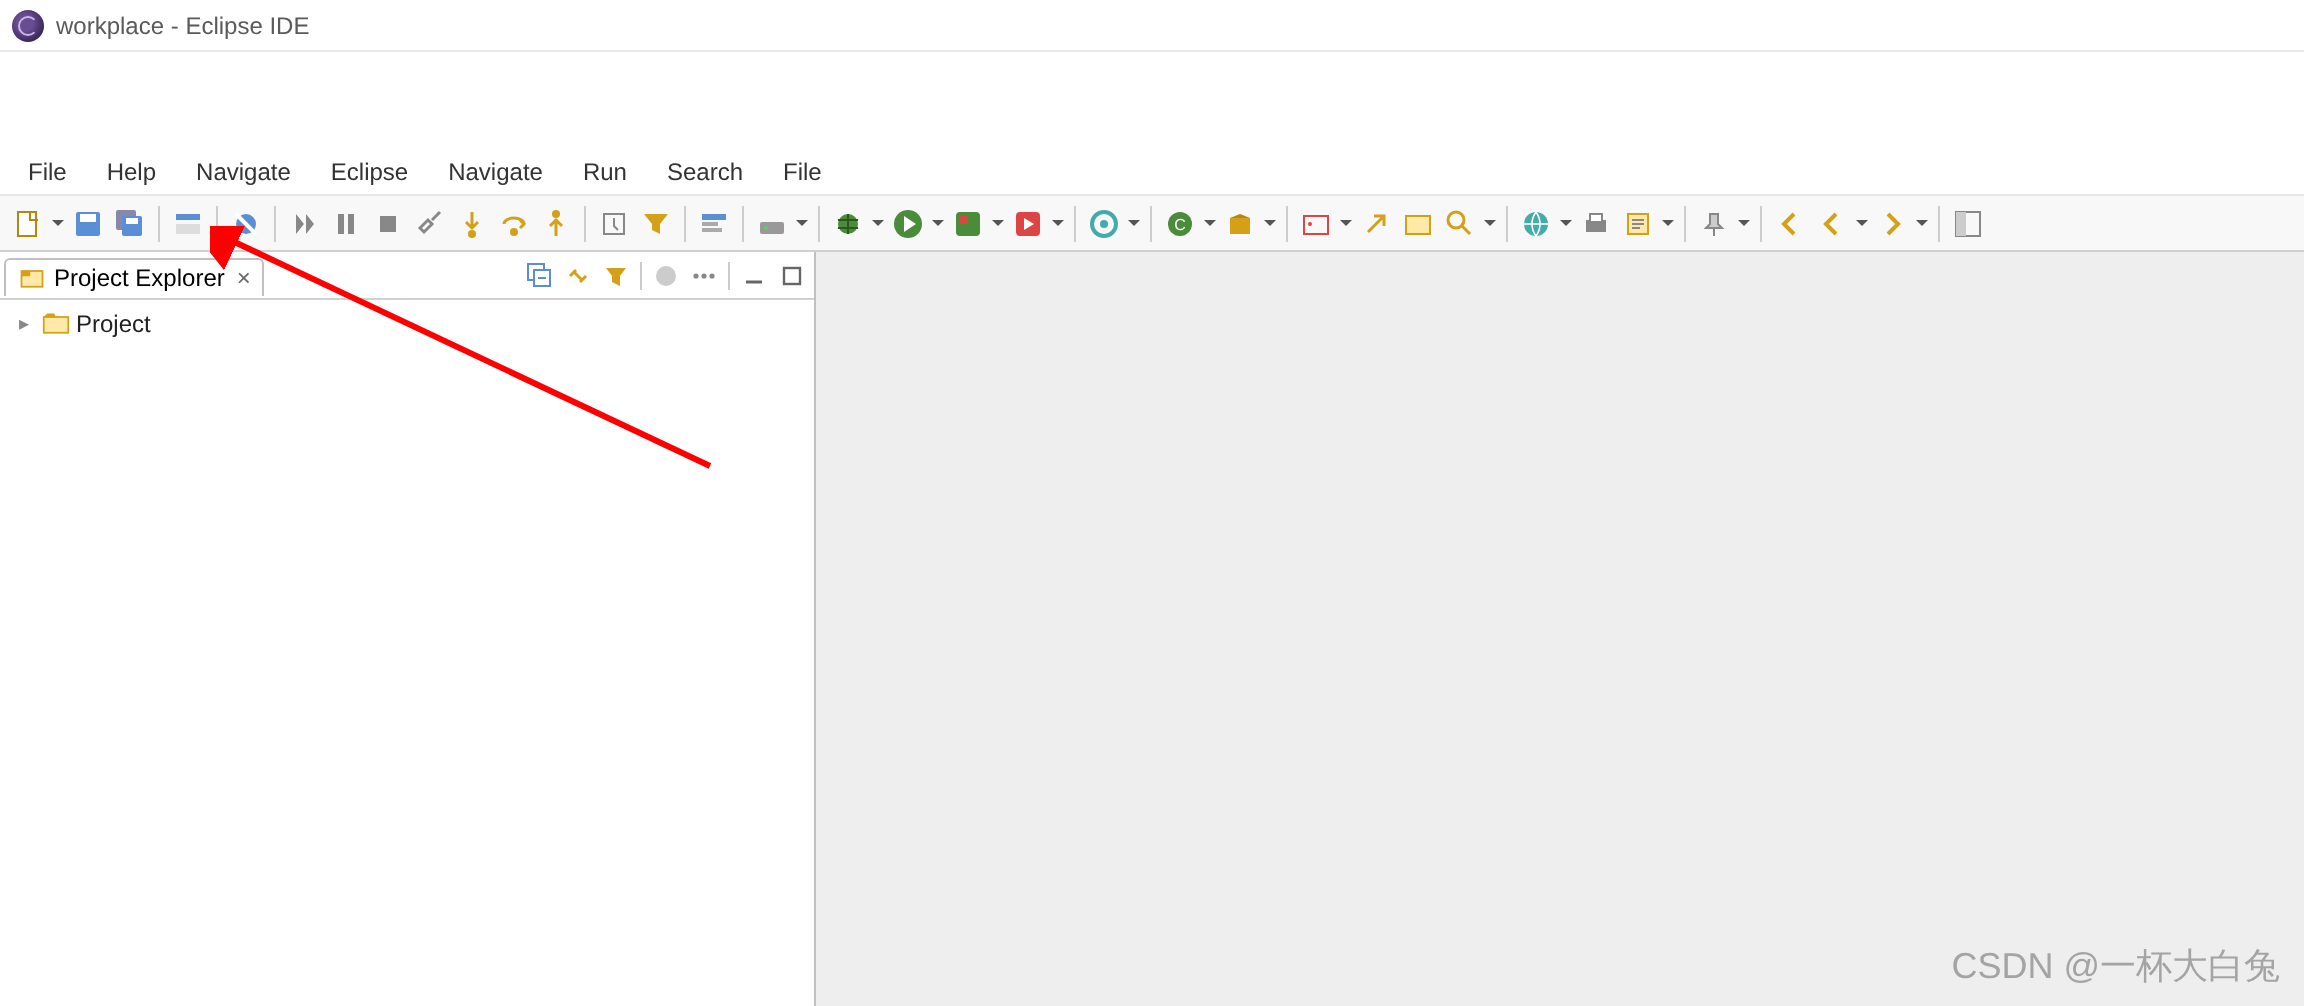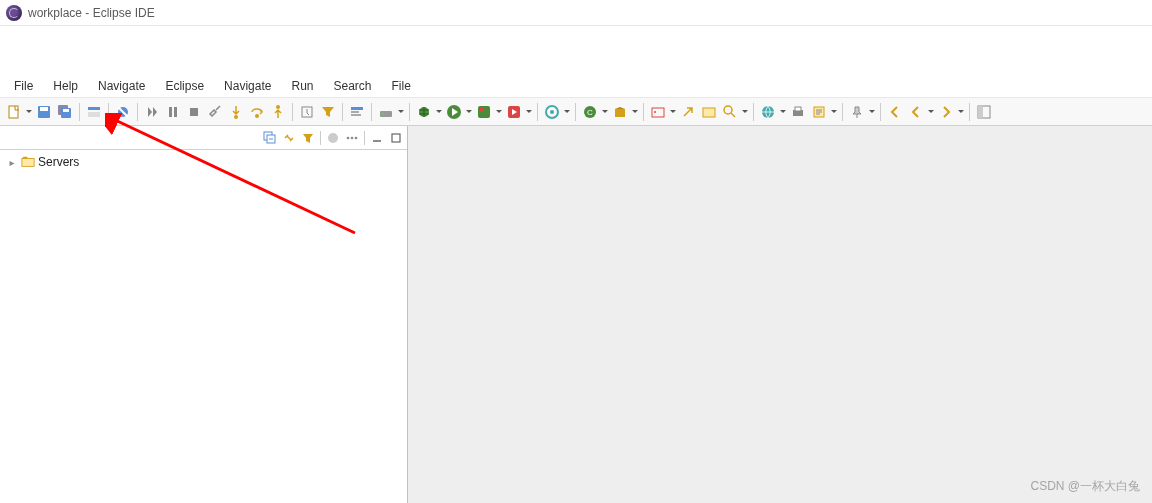--- a/index.html
+++ b/index.html
@@ -35,21 +35,21 @@
     .tree { padding: 4px 6px; flex: 1; background: #fff; }
     .tree-row { display: flex; align-items: center; gap: 3px; padding: 1px 0; cursor: pointer; }
     .tree-row .expand { width: 12px; height: 12px; display: flex; align-items: center; justify-content: center; color: #888; font-size: 10px; }
     .tree-row .node-icon { width: 14px; height: 14px; }
     .tree-row .label { color: #222; }
     
     .editor { flex: 1; background: #eeeeee; }
     
     .arrow-overlay { position: absolute; left: 105px; top: 113px; pointer-events: none; }
     
-    .watermark { position: absolute; right: 12px; bottom: 8px; color: rgba(150,150,150,0.85); font-size: 12px; }
+    .watermark { position: absolute; right: 12px; bottom: 8px; color: rgba(150,150,150,0.85); font-size: 18px; }
   </style>
 </head>
 <body>
 
 <div class="titlebar">
   <div class="app-icon"></div>
   <div class="title">workplace - Eclipse IDE</div>
 </div>
 
 <div class="menubar">
@@ -294,20 +294,28 @@
       <svg viewBox="0 0 16 16">
         <rect x="2" y="2" width="12" height="12" fill="none" stroke="#888"></rect>
         <rect x="2" y="2" width="5" height="12" fill="#ccc"></rect>
       </svg>
     </div>
 </div>
 
 <div class="workspace">
   <div class="side-panel">
     <div class="panel-tabs">
+      <div class="panel-tab">
+        <svg class="tab-icon" viewBox="0 0 16 16">
+            <rect x="2" y="4" width="12" height="9" fill="#ffe9a8" stroke="#d4a017"></rect>
+            <rect x="2" y="4" width="5" height="3" fill="#d4a017"></rect>
+          </svg>
+        <span>Project Explorer</span>
+        <span class="close-x">×</span>
+      </div>
       <div class="panel-toolbar">
         <div class="pt-btn">
             <svg viewBox="0 0 14 14">
               <rect x="1" y="1" width="8" height="8" fill="none" stroke="#5a8fd6"></rect>
               <rect x="4" y="4" width="8" height="8" fill="#fff" stroke="#5a8fd6"></rect>
               <line x1="6" y1="8" x2="10" y2="8" stroke="#5a8fd6"></line>
             </svg>
           </div>
         <div class="pt-btn">
             <svg viewBox="0 0 14 14">
@@ -345,21 +353,21 @@
           </div>
       </div>
     </div>
     <div class="tree">
       <div class="tree-row">
         <span class="expand">▸</span>
         <svg class="node-icon" viewBox="0 0 16 16">
             <rect x="1" y="4" width="14" height="9" fill="#ffe9a8" stroke="#d4a017"></rect>
             <path d="M1 4l2-2h4l1 2" fill="#d4a017"></path>
           </svg>
-        <span class="label">Servers</span>
+        <span class="label">Project</span>
       </div>
     </div>
   </div>
   <div class="editor"></div>
 </div>
 
 <svg class="arrow-overlay" width="260" height="130" viewBox="0 0 260 130">
   <defs>
       <marker id="ah" markerWidth="10" markerHeight="10" refX="2" refY="5" orient="auto">
         <path d="M0 0L10 5L0 10z" fill="#ff0000"></path>

